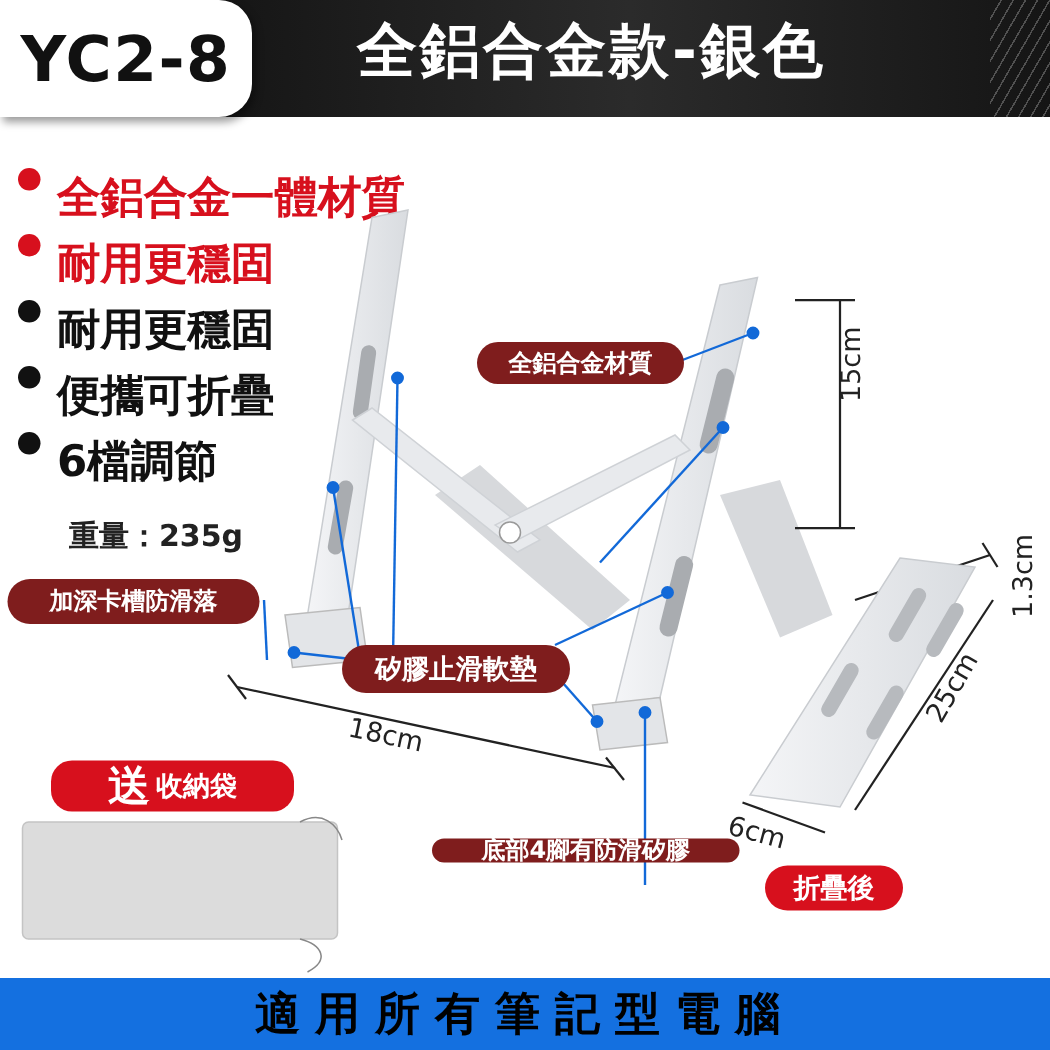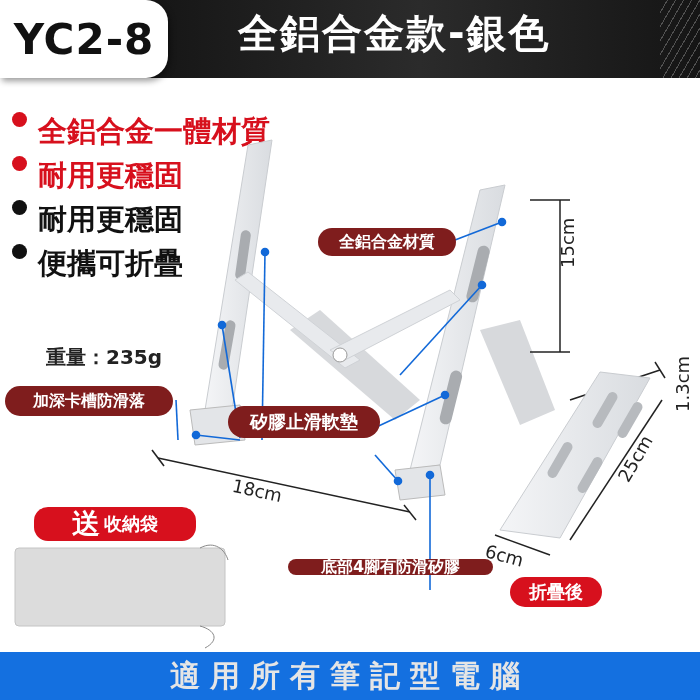--- a/index.html
+++ b/index.html
@@ -10,21 +10,21 @@
   .header-title{position:absolute;left:238px;top:6px;font-size:40px;font-weight:bold;color:#fff;letter-spacing:2px}
   .features{position:absolute;left:12px;top:112px}
   .feat{display:flex;align-items:flex-start;height:44px;font-size:29px;font-weight:bold;color:#111}
   .feat .dot{width:15px;height:15px;border-radius:50%;background:#111;margin-right:11px}
   .feat.red{color:#d7101d}
   .feat.red .dot{background:#d7101d}
   .weight{position:absolute;left:46px;top:344px;font-size:20px;font-weight:bold;color:#222}
   .pill{position:absolute;background:#7f1d1d;color:#fff;font-weight:bold;border-radius:20px;display:flex;align-items:center;justify-content:center;white-space:nowrap}
   .pill-red{position:absolute;background:#d7101d;color:#fff;font-weight:bold;border-radius:20px;display:flex;align-items:center;justify-content:center}
   .dim{position:absolute;font-size:18px;color:#222}
-  .footer{position:absolute;left:0;top:652px;width:700px;height:48px;background:#1470e0;display:flex;align-items:center;justify-content:center;color:#e5e5e5;font-size:30px;font-weight:bold;letter-spacing:10px}
+  .footer{position:absolute;left:0;top:652px;width:700px;height:48px;background:#1470e0;display:flex;align-items:center;justify-content:center;color:#000000;font-size:30px;font-weight:bold;letter-spacing:10px}
   svg{position:absolute;left:0;top:0}
 </style>
 </head>
 <body>
 
 <div class="header">
   <div class="model-tab">YC2-8</div>
   <div class="header-title">全鋁合金款-銀色</div>
 </div>
 
@@ -37,20 +37,24 @@
       <span class="dot"></span>
       <span>耐用更穩固</span>
     </div>
   <div class="feat">
       <span class="dot"></span>
       <span>耐用更穩固</span>
     </div>
   <div class="feat">
       <span class="dot"></span>
       <span>便攜可折疊</span>
+    </div>
+  <div class="feat">
+      <span class="dot"></span>
+      <span>6檔調節</span>
     </div>
 </div>
 <div class="weight">重量：235g</div>
 
 <svg width="700" height="700">
   <defs>
     <linearGradient id="al" x1="0" x2="1">
         <stop offset="0" stop-color="#f4f5f7"></stop>
         <stop offset="1" stop-color="#d9dce0"></stop>
       </linearGradient>
@@ -112,21 +116,21 @@
   <rect x="625" y="400" width="10" height="40" rx="5" fill="#b7babe" transform="rotate(30 630 420)"></rect>
   <rect x="555" y="440" width="10" height="40" rx="5" fill="#b7babe" transform="rotate(30 560 460)"></rect>
   <rect x="585" y="455" width="10" height="40" rx="5" fill="#b7babe" transform="rotate(30 590 475)"></rect>
 
   <rect x="15" y="548" width="210" height="78" rx="4" fill="#dcdcdc" stroke="#c4c4c4"></rect>
   <path d="M200,548 C215,540 225,550 228,560 M200,626 C215,630 220,640 205,648" stroke="#888" fill="none"></path>
 </svg>
 
 <div class="pill" style="left:318px;top:228px;width:138px;height:28px;font-size:16px">全鋁合金材質</div>
 <div class="pill" style="left:5px;top:386px;width:168px;height:30px;font-size:16px">加深卡槽防滑落</div>
-<div class="pill" style="left:228px;top:406px;width:152px;height:32px;font-size:18px">矽膠止滑軟墊</div>
+<div class="pill" style="left:228px;top:430px;width:152px;height:32px;font-size:18px">矽膠止滑軟墊</div>
 <div class="pill" style="left:288px;top:559px;width:205px;height:16px;font-size:16px">底部4腳有防滑矽膠</div>
 <div class="pill-red" style="left:510px;top:577px;width:92px;height:30px;font-size:18px">折疊後</div>
 <div class="pill-red" style="left:34px;top:507px;width:162px;height:34px;font-size:18px;border-radius:14px">
   <span style="font-size:28px;margin-right:4px">送</span>
   <span>收納袋</span>
 </div>
 
 <div class="dim" style="left:557px;top:268px;transform:rotate(-90deg);transform-origin:left top">15cm</div>
 <div class="dim" style="left:232px;top:480px;transform:rotate(12deg)">18cm</div>
 <div class="dim" style="left:610px;top:448px;transform:rotate(-60deg)">25cm</div>

